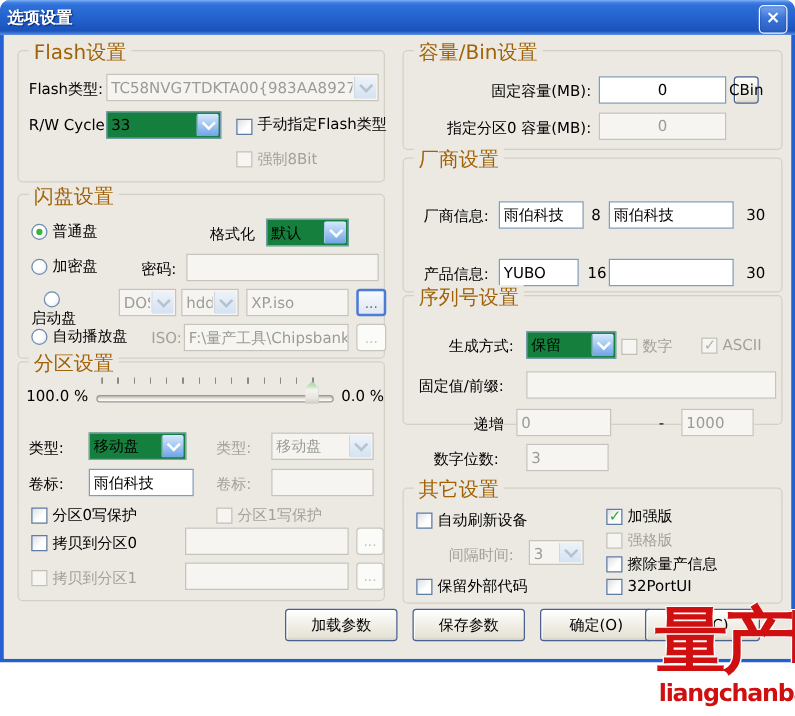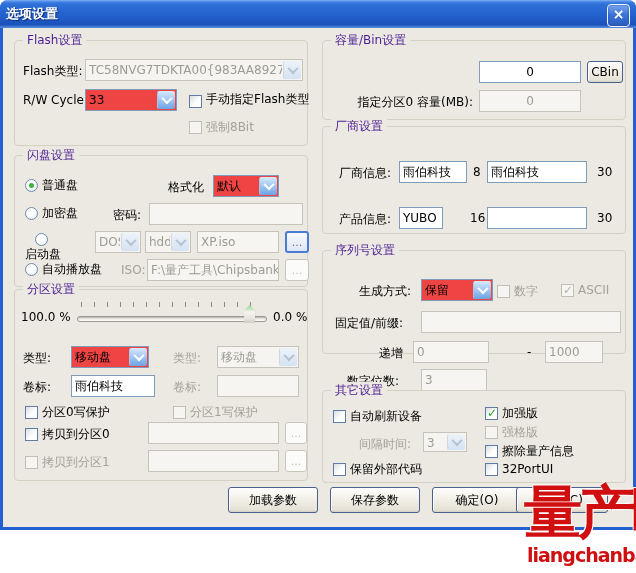--- a/index.html
+++ b/index.html
@@ -15,35 +15,35 @@
     display:flex;align-items:center;box-sizing:border-box;padding:0 6px;}
   .title{color:#fff;font-weight:bold;font-size:13px;text-shadow:1px 1px 1px #0a2a6e;}
   .close-btn{position:absolute;right:6px;top:4px;width:21px;height:21px;border-radius:4px;
     border:1px solid #f0f4fb;background:linear-gradient(180deg,#7aa7ef 0%,#3c74d8 45%,#2a5dbf 100%);
     color:#fff;font-weight:bold;font-size:14px;line-height:19px;text-align:center;cursor:default;
     box-shadow:inset 0 0 2px #1c47a0;}
   .bodyarea{position:absolute;left:0;top:28px;width:630px;height:499px;}
 
   
   .group{position:absolute;border:1px solid #D4D0C4;border-radius:4px;box-sizing:border-box;}
-  .gt{position:absolute;top:-9px;left:8px;background:#ECE9E2;padding:0 4px;color:#4c1d95;font-size:12px;}
+  .gt{position:absolute;top:-9px;left:8px;background:#ECE9E2;padding:0 4px;color:#a16207;font-size:16px;}
 
   
   .lbl{position:absolute;white-space:nowrap;font-size:12px;color:#000;}
   .lbl.dis{color:#A3A199;}
   .lbl.r{text-align:right;}
 
   
   .input{position:absolute;box-sizing:border-box;border:1px solid #7F9DB9;background:#fff;
     font-size:12px;line-height:20px;padding:0 3px;overflow:hidden;white-space:nowrap;}
   .input.dis{border-color:#C5C3BA;background:#F6F5F1;color:#9C9C96;}
   .input.center{text-align:center;}
 
   
-  .combo{position:absolute;box-sizing:border-box;border:1px solid #7F9DB9;background:#ef4444;display:flex;}
+  .combo{position:absolute;box-sizing:border-box;border:1px solid #7F9DB9;background:#15803d;display:flex;}
   .combo .cv{flex:1;font-size:12px;line-height:20px;padding:0 3px;overflow:hidden;white-space:nowrap;}
   .combo .cbtn{width:17px;border-left:1px solid #a8c4e6;border-radius:2px;margin:1px;
     background:linear-gradient(180deg,#d7e9fc 0%,#9cc3f2 55%,#6ea3e3 100%);
     display:flex;align-items:center;justify-content:center;}
   .chev{width:6px;height:6px;border-left:2px solid #fff;border-bottom:2px solid #fff;
     transform:rotate(-45deg) translate(1px,-1px);}
   .combo.dis{border-color:#C5C3BA;background:#F5F4F0;}
   .combo.dis .cv{color:#9C9C96;}
   .combo.dis .cbtn{background:linear-gradient(180deg,#eef3f9,#d4e2f2);border-left-color:#d0d8e2;}
   .combo.dis .chev{border-color:#b4c2d2;}
@@ -248,24 +248,25 @@
         <div class="input dis" style="left:133px;top:160px;width:131px;height:22px;">
           <span></span>
         </div>
         <div class="mini dis" style="left:270px;top:160px;width:22px;height:22px;">
           <span>...</span>
         </div>
       </div>
 
       <div class="group" style="left:319px;top:12px;width:304px;height:80px;">
         <span class="gt">容量/Bin设置</span>
+        <span class="lbl r" style="left:10px;top:24px;width:140px;">固定容量(MB):</span>
         <div class="input center" style="left:156px;top:20px;width:102px;height:22px;">
           <span>0</span>
         </div>
-        <div class="btn" style="left:264px;top:20px;width:36px;height:22px;">
+        <div class="btn" style="left:264px;top:20px;width:20px;height:22px;">
           <span>CBin</span>
         </div>
         <span class="lbl r" style="left:2px;top:53px;width:148px;">指定分区0 容量(MB):</span>
         <div class="input dis center" style="left:156px;top:49px;width:102px;height:22px;">
           <span>0</span>
         </div>
       </div>
 
       <div class="group" style="left:319px;top:98px;width:304px;height:108px;">
         <span class="gt">厂商设置</span>
@@ -273,31 +274,31 @@
         <div class="input" style="left:76px;top:34px;width:68px;height:22px;">
           <span>雨伯科技</span>
         </div>
         <span class="lbl" style="left:150px;top:38px;">8</span>
         <div class="input" style="left:164px;top:34px;width:100px;height:22px;">
           <span>雨伯科技</span>
         </div>
         <span class="lbl" style="left:274px;top:38px;">30</span>
 
         <span class="lbl" style="left:16px;top:84px;">产品信息:</span>
-        <div class="input" style="left:76px;top:80px;width:44px;height:22px;">
+        <div class="input" style="left:76px;top:80px;width:64px;height:22px;">
           <span>YUBO</span>
         </div>
         <span class="lbl" style="left:147px;top:84px;">16</span>
         <div class="input" style="left:164px;top:80px;width:100px;height:22px;">
           <span></span>
         </div>
         <span class="lbl" style="left:274px;top:84px;">30</span>
       </div>
 
-      <div class="group" style="left:319px;top:222px;width:304px;height:104px;">
+      <div class="group" style="left:319px;top:208px;width:304px;height:104px;">
         <span class="gt">序列号设置</span>
         <span class="lbl" style="left:36px;top:32px;">生成方式:</span>
         <div class="combo" style="left:98px;top:28px;width:72px;height:22px;">
           <span class="cv">保留</span>
           <span class="cbtn">
               <span class="chev"></span>
             </span>
         </div>
         <div class="cbrow" style="left:174px;top:32px;">
           <span class="cb dis"></span>

